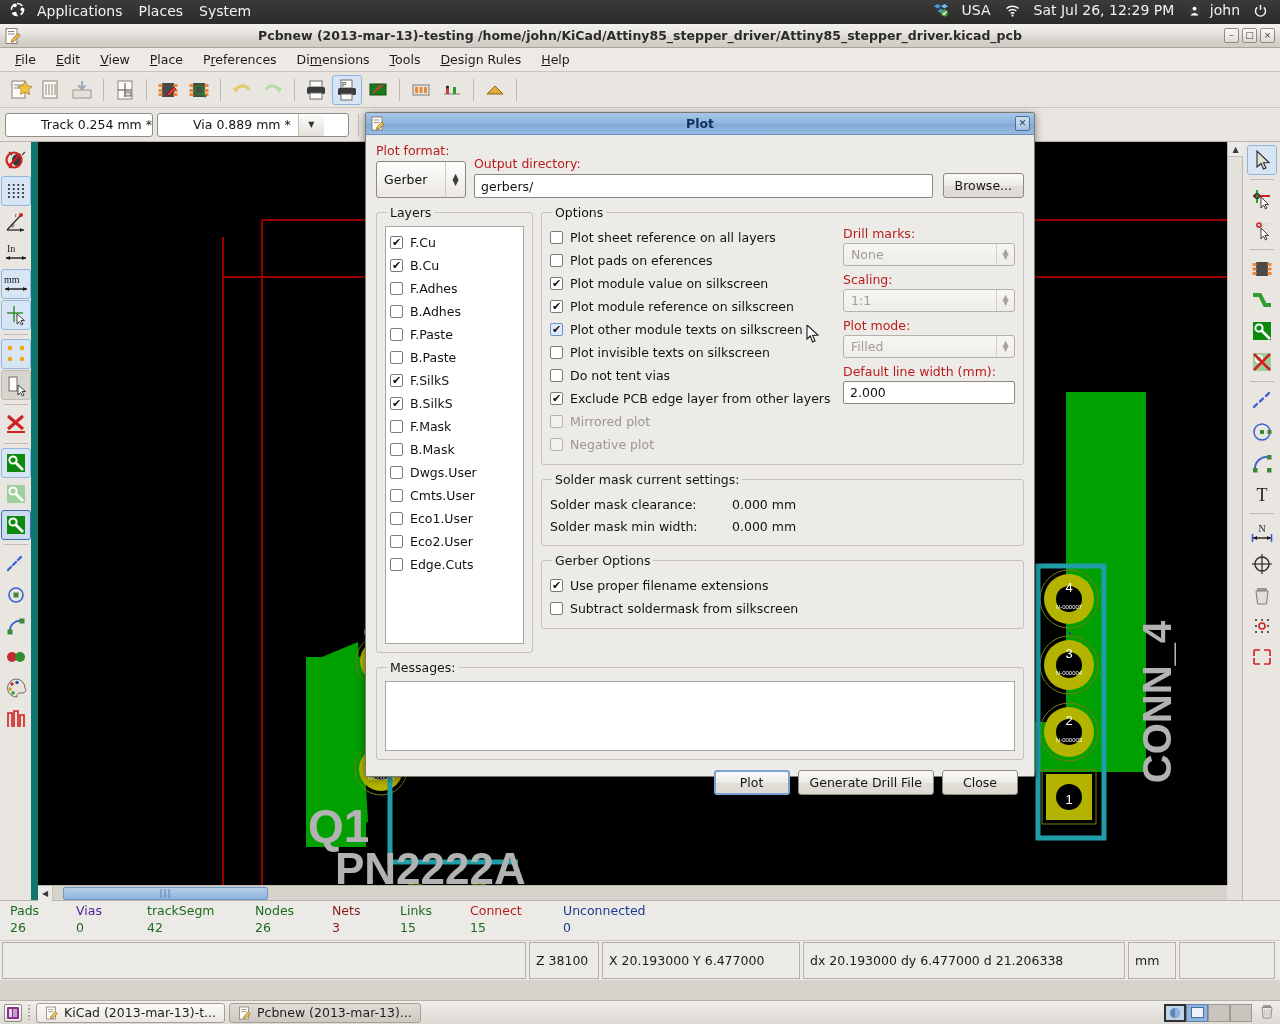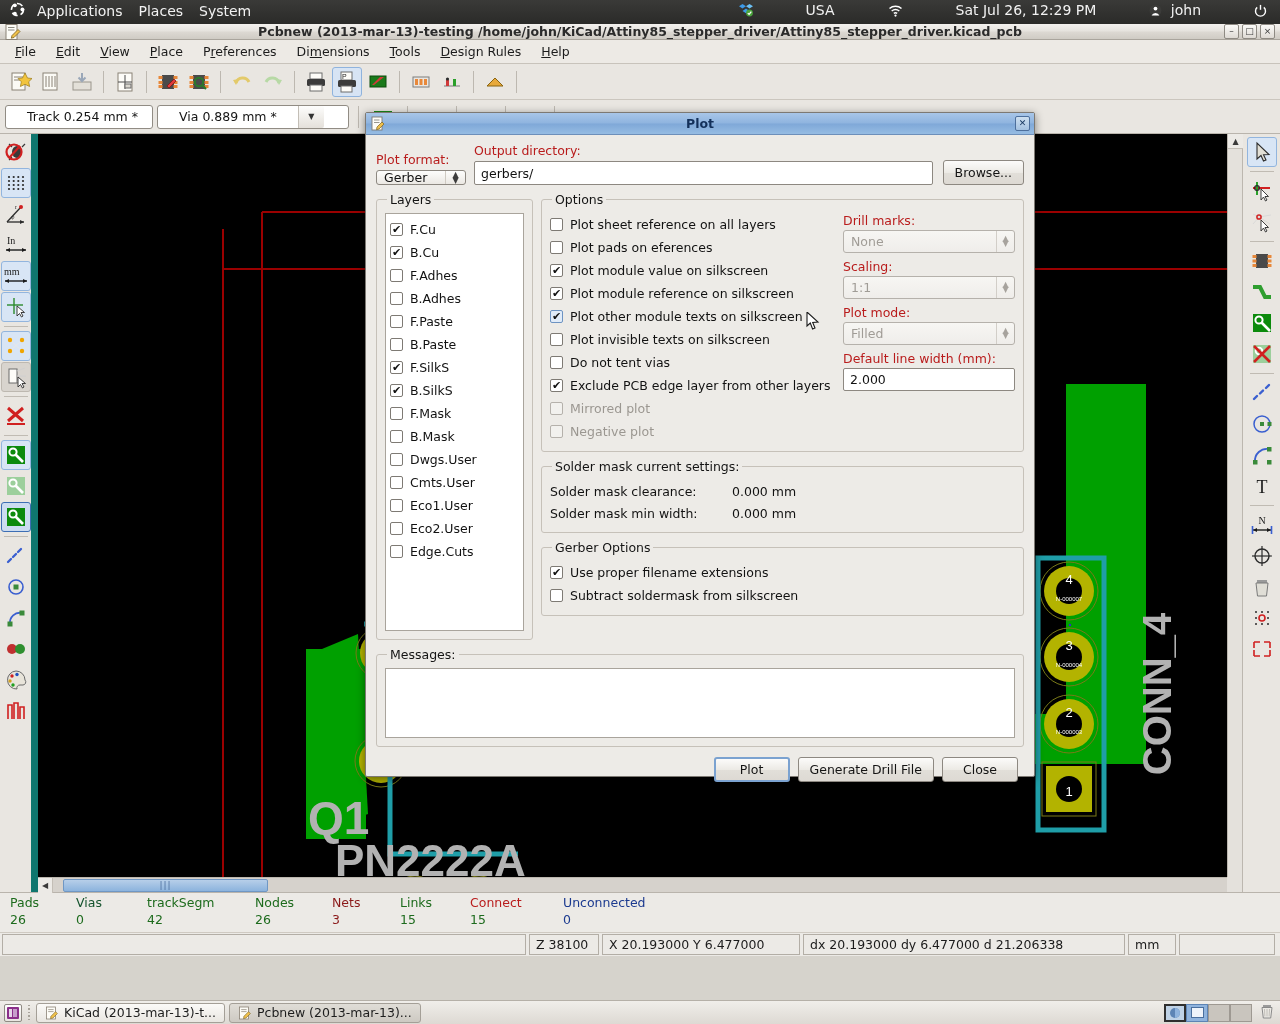--- a/index.html
+++ b/index.html
@@ -17,30 +17,30 @@
   .gnome-panel {
     position:absolute; left:0; top:0; width:1280px; height:37px;
     background:linear-gradient(to bottom,#3a3a38 0%,#2e2e2c 50%,#242422 100%);
     color:#ffffff; display:flex; align-items:flex-start;
     font-size:14px;
   }
   .gp-left { display:flex; align-items:center; gap:0px; padding-left:4px; }
   .gp-item { padding:2px 8px; color:#f2f2f2; white-space:nowrap; }
   .gp-item.logo { padding:2px 4px 2px 6px; }
   .gp-right { margin-left:auto; display:flex; align-items:center; gap:0; padding-right:6px; }
-  .gp-right .gp-item { padding:2px 7px;margin-left:39px; }
+  .gp-right .gp-item { padding:2px 7px; }
   .ubuntu-swirl {
     display:inline-block; width:15px; height:15px; position:relative;
   }
   .ubuntu-swirl svg { display:block; }
 
   
   .win { position:absolute; left:0; top:24px; width:1280px; height:976px; background:#d6d3cc; }
   .titlebar {
-    height:16px; width:100%;
+    height:24px; width:100%;
     background:linear-gradient(to bottom,#f3f1ee 0%,#e6e3de 45%,#dcd8d2 55%,#cfcbc4 100%);
     border-bottom:1px solid #a9a49c;
     display:flex; align-items:center; position:relative;
   }
   .title-ico { width:18px; height:18px; margin-left:4px; flex:0 0 auto; }
   .title-text {
     position:absolute; left:0; right:0; text-align:center;
     font-weight:bold; font-size:12.5px; color:#2b2b2b;
     pointer-events:none;
   }
@@ -74,21 +74,21 @@
 
   
   .toolbar2 {
     height:34px; background:#e9e6e1; border-bottom:1px solid #b9b4ac;
     display:flex; align-items:center; padding-left:5px; gap:4px;
   }
   .combo {
     height:24px; border:1px solid #918c84; border-radius:3px; background:#ffffff;
     display:flex; align-items:center; font-size:12.5px; color:#141414;
   }
-  .combo .cval { padding:0 21px; white-space:nowrap; }
+  .combo .cval { padding:0 7px; white-space:nowrap;margin-left:28px; }
   .combo .carrow {
     width:26px; height:100%; border-left:1px solid #c3beb6;
     background:linear-gradient(to bottom,#fdfdfc,#e4e0da);
     display:flex; align-items:center; justify-content:center; font-size:8px; color:#333;
     border-radius:0 2px 2px 0;
   }
 
   
   .mainrow { display:flex; height:758px; }
   .ltools, .rtools {
@@ -130,21 +130,21 @@
   }
   .corner-box { position:absolute; right:0; bottom:0; width:15px; height:15px; background:#e4e1dc; }
 
   
   .statbar { height:40px; background:#eceae6; border-top:1px solid #b9b4ac; }
   .stat-grid { display:flex; padding:2px 0 0 10px; font-size:12.5px; }
   .stat-cell { display:flex; flex-direction:column; line-height:1.35; }
   .stat-lbl { font-weight:normal; }
   .stat-val { }
   .statbar2 {
-    height:24px; background:#eceae6; border-top:1px solid #cfcac2;
+    height:40px; background:#eceae6; border-top:1px solid #cfcac2;
     display:flex; align-items:stretch; padding:1px 2px;
   }
   .sfield {
     border:1px solid #b3aea6; background:#eceae6; margin-right:3px;
     display:flex; align-items:center; padding:0 6px; font-size:12.5px; color:#1b1b1b;
     white-space:nowrap;
   }
   .sfield.flexgrow { flex:1 1 auto; }
 
   
@@ -197,21 +197,21 @@
     border:1px solid #4d6f9c; border-radius:2px;
     background:linear-gradient(to bottom,#cddff0,#a4c1e0);
     display:flex; align-items:center; justify-content:center;
     font-size:9px; color:#16365f; line-height:1; z-index:2;
   }
   .dlg-body { padding:8px 10px 8px 10px; }
 
   .row-top { display:flex; gap:10px; align-items:flex-end; }
   .fld-lbl { font-size:12.5px; color:#b91c1c; margin-bottom:3px; display:block; }
   .sel-combo {
-    width:90px; height:15px; border:1px solid #8d8881; border-radius:3px;
+    width:90px; height:37px; border:1px solid #8d8881; border-radius:3px;
     background:linear-gradient(to bottom,#fdfdfc,#ebe8e3);
     display:flex; align-items:center; font-size:12.5px; color:#121212;
   }
   .sel-combo .sc-val { padding-left:7px; flex:1 1 auto; }
   .sel-combo .sc-arrow {
     width:20px; display:flex; flex-direction:column; align-items:center;
     justify-content:center; line-height:0.65; font-size:8px; color:#3d3d3d;
     border-left:1px solid #cfcac2; height:100%;
   }
   .textinput {
@@ -916,21 +916,21 @@
       </div>
     </div>
 
     <div class="statbar">
       <div class="stat-grid">
         <span class="stat-cell" style="width:66px">
           <span class="stat-lbl" style="color:#1d6b1d">Pads</span>
           <span class="stat-val" style="color:#1d6b1d">26</span>
         </span>
         <span class="stat-cell" style="width:71px">
-          <span class="stat-lbl" style="color:#14532d">Vias</span>
+          <span class="stat-lbl" style="color:#4c1d95">Vias</span>
           <span class="stat-val" style="color:#1d6b1d">0</span>
         </span>
         <span class="stat-cell" style="width:108px">
           <span class="stat-lbl" style="color:#1d6b1d">trackSegm</span>
           <span class="stat-val" style="color:#1d6b1d">42</span>
         </span>
         <span class="stat-cell" style="width:77px">
           <span class="stat-lbl" style="color:#1d6b1d">Nodes</span>
           <span class="stat-val" style="color:#1d6b1d">26</span>
         </span>

